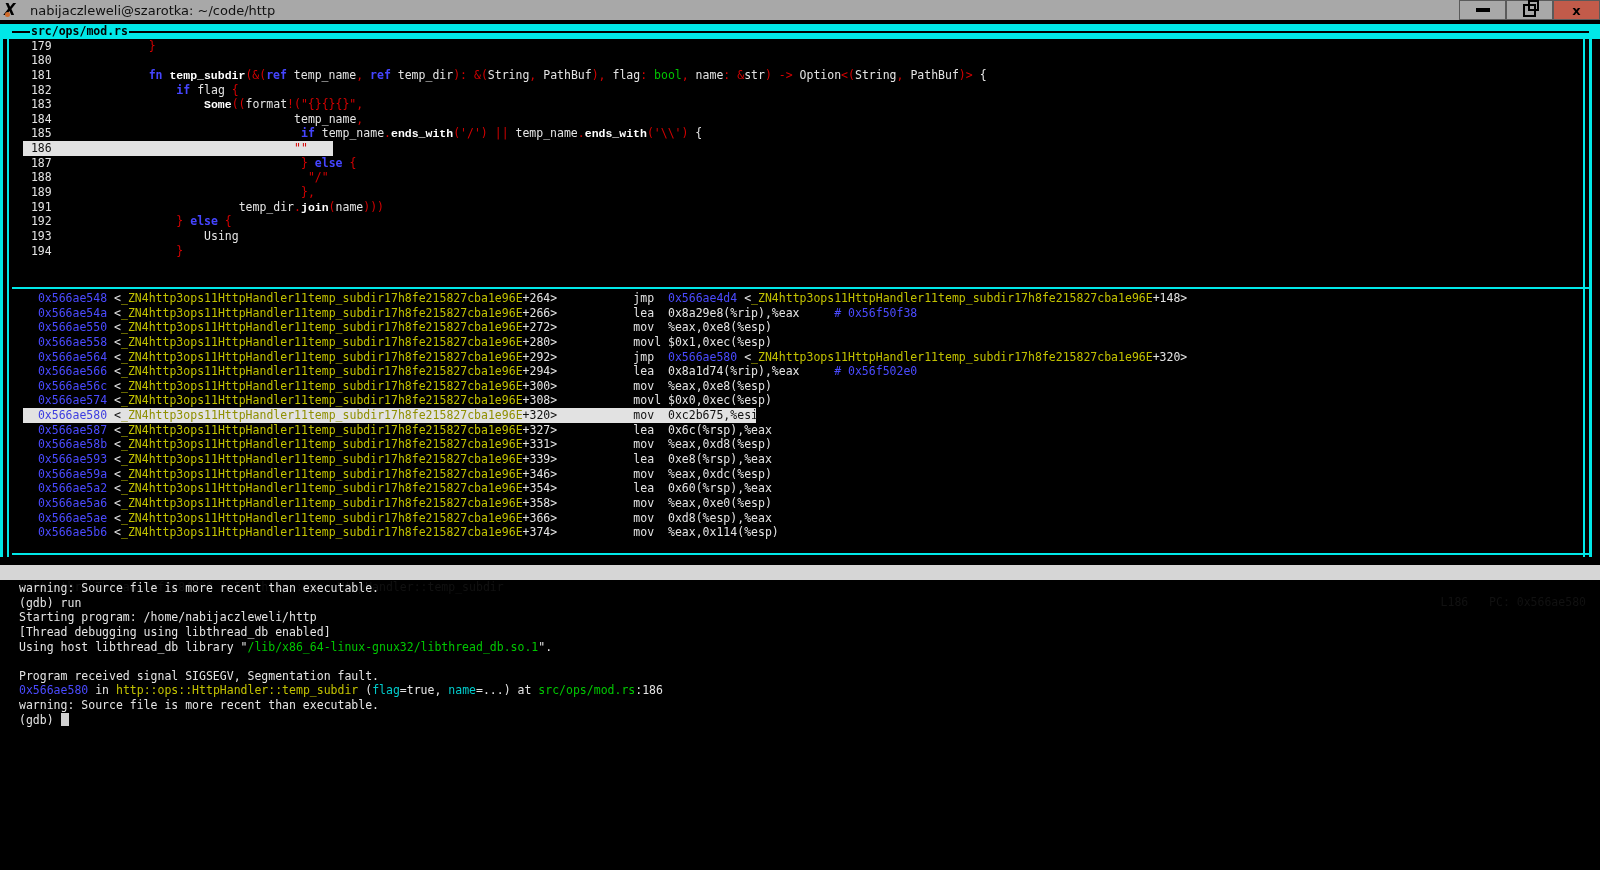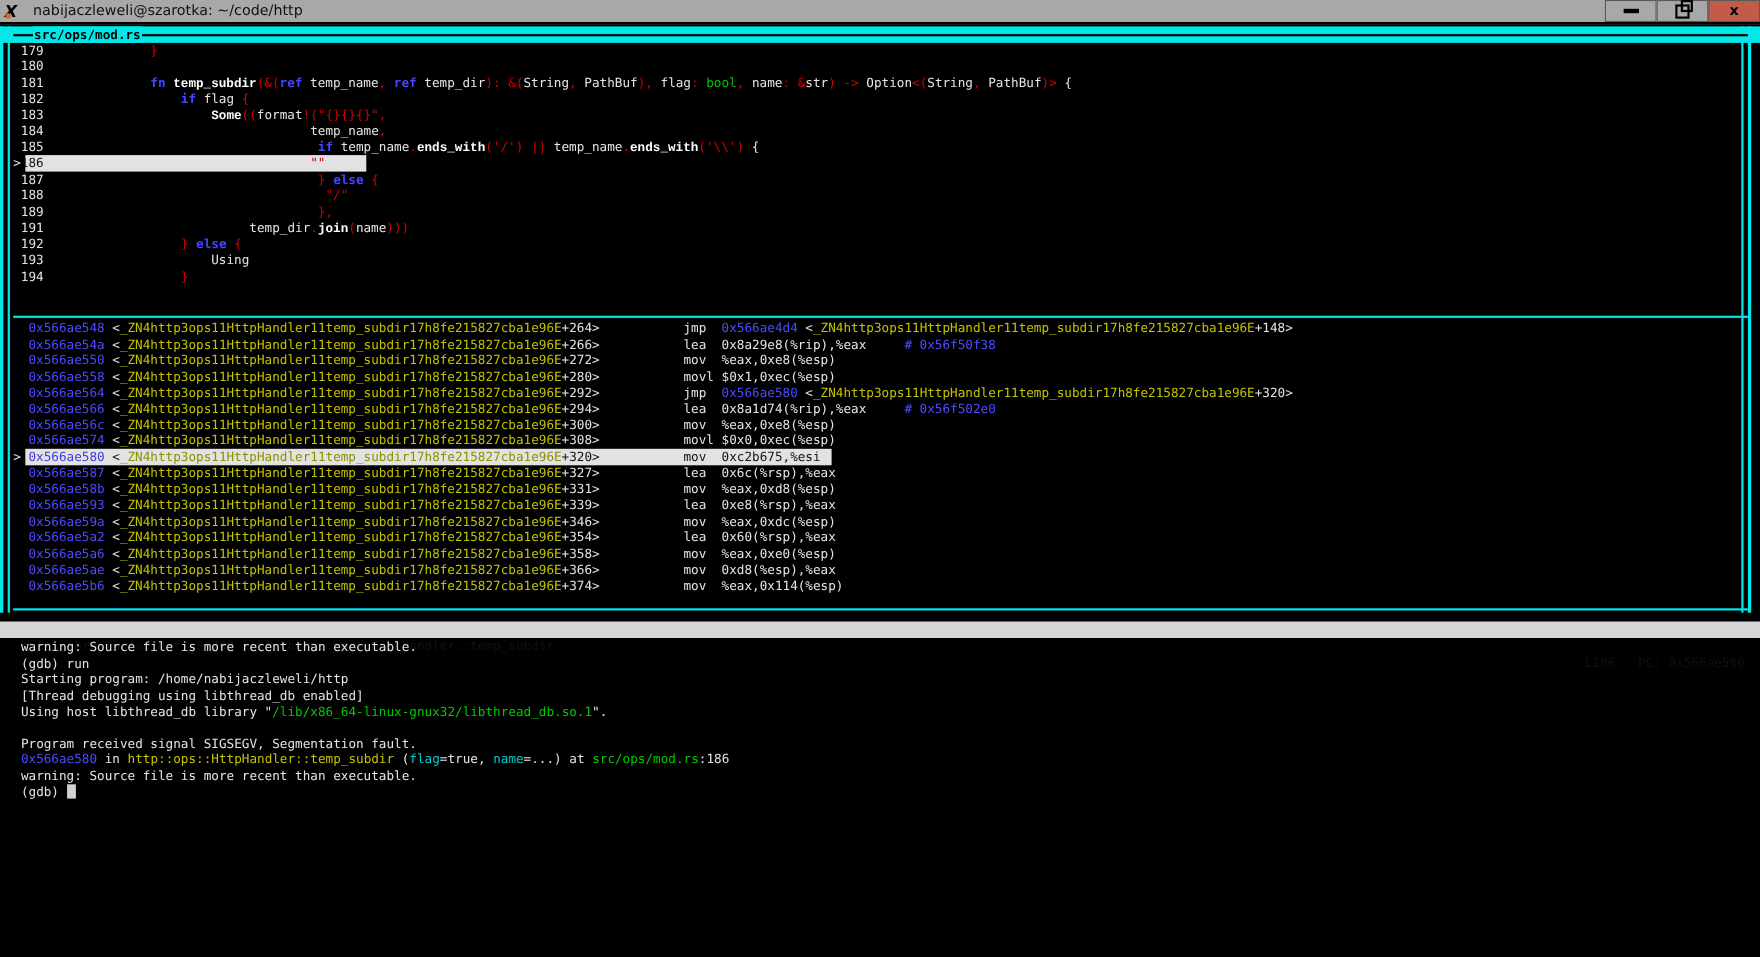--- a/index.html
+++ b/index.html
@@ -24,21 +24,21 @@
   .glyph-x{font-size:13px;font-weight:bold;font-family:"DejaVu Sans",sans-serif;}
   
   .vline{position:absolute;top:24px;height:533px;background:#00e8e8;}
   .hline{position:absolute;height:2px;background:#00e8e8;left:12px;width:1577px;}
   .band-top{position:absolute;left:0;top:24px;width:1600px;height:15px;background:#00e8e8;}
   .band-top .rule{position:absolute;left:12px;top:7px;width:1577px;height:2px;background:#000;}
   .band-top .ptitle{position:absolute;left:30px;top:0px;color:#000;font-weight:bold;background:#00e8e8;
           padding:0 1px;line-height:15px;}
   
   .rows{position:absolute;left:0;width:1600px;}
-  .trow{position:relative;height:14.65px;line-height:14.65px;white-space:pre;padding-left:12px;color:#e4e4e4;}
+  .trow{position:relative;height:14.65px;line-height:14.65px;white-space:pre;padding-left:24px;color:#e4e4e4;}
   .trow span{position:relative;z-index:2;}
   .c-d{color:#e4e4e4;}
   .c-p{color:#d40000;}
   .c-kw{color:#4545ff;font-weight:bold;margin-top:12px;}
   .c-fn{color:#ffffff;font-weight:bold;font-family:Liberation Mono, monospace;}
   .c-ty{color:#00c300;}
   .c-a{color:#4b4bff;}
   .c-sym{color:#c2c200;}
   .c-g{color:#00c800;}
   .c-c{color:#00cdcd;}

